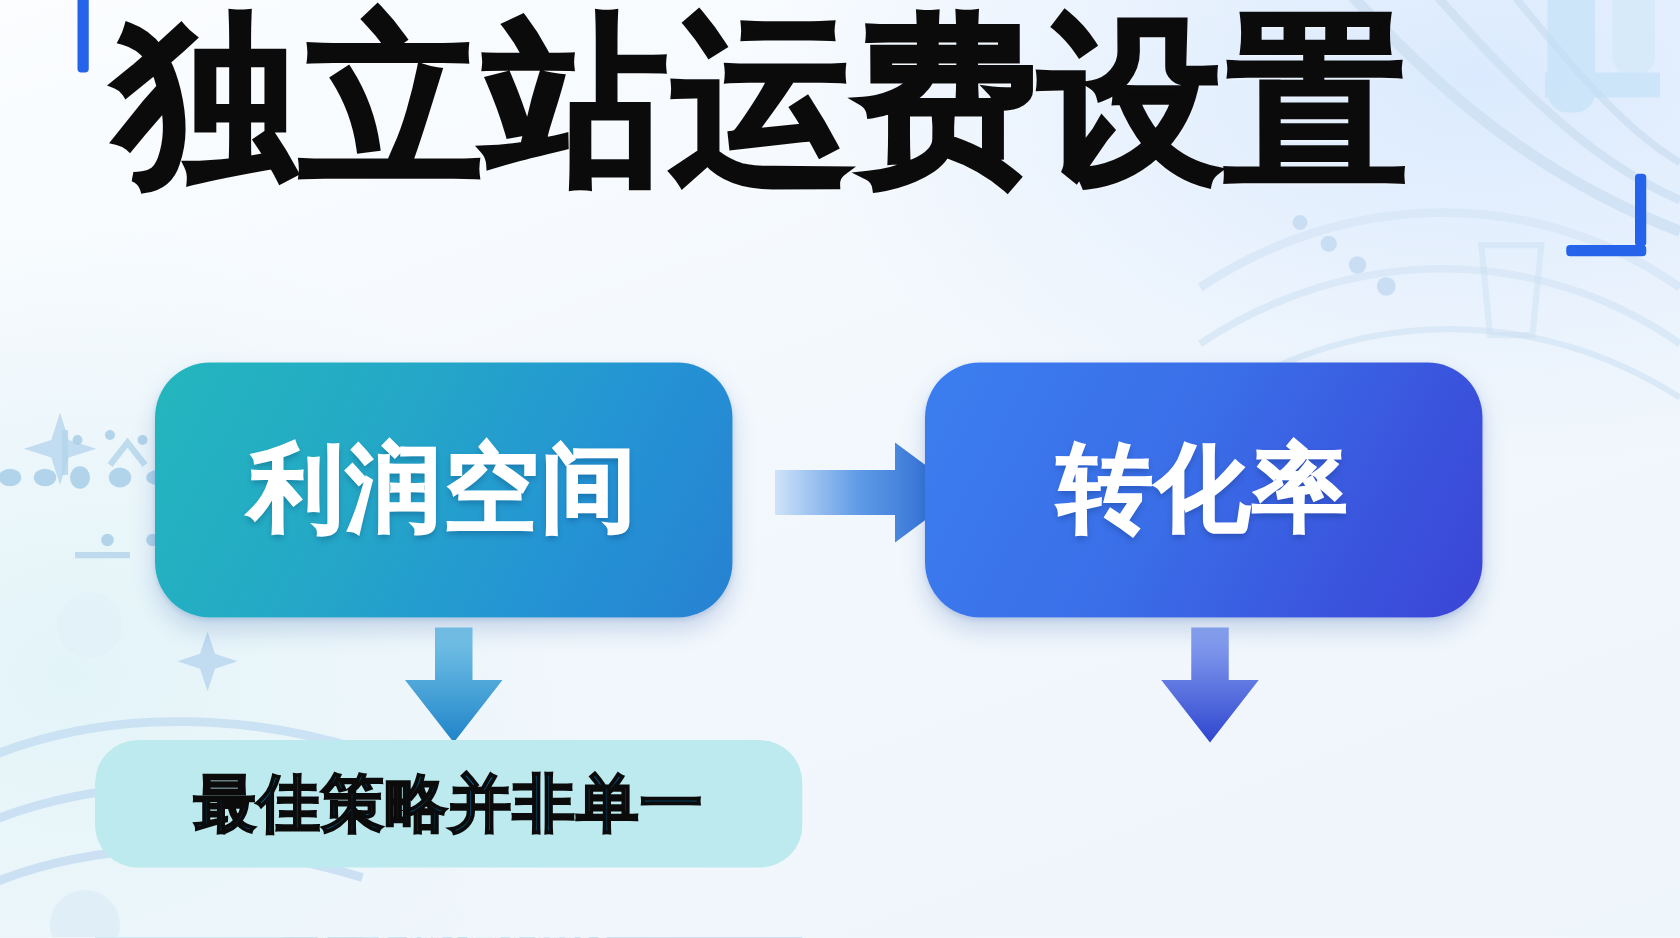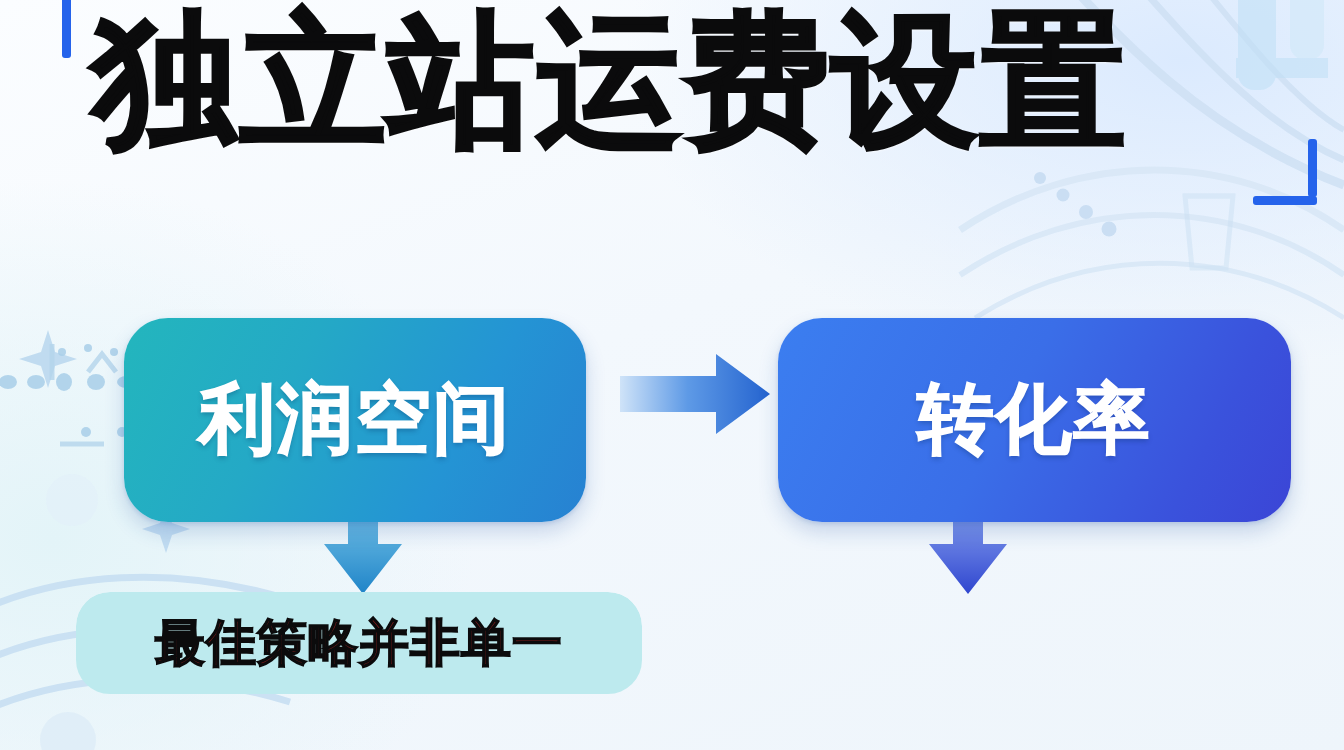--- a/index.html
+++ b/index.html
@@ -51,47 +51,46 @@
     position:absolute;
     border-radius:44px;
     display:flex; align-items:center; justify-content:center;
     color:#fff;
     font-weight:900;
     font-size:76px;
     letter-spacing:2px;
     white-space:nowrap;
     box-shadow:0 10px 20px rgba(30,80,160,.20), 0 2px 4px rgba(30,80,160,.14);
     text-shadow:0 3px 5px rgba(0,40,90,.30);
-    margin-top:28px;
     -webkit-text-stroke:1.5px #fff;
   }
   #pill-left {
     left:124px; top:290px; width:462px; height:204px;
     background:linear-gradient(118deg,#23b6bd 0%, #24a9c6 35%, #2494d4 70%, #2781d2 100%);
   }
   #pill-right {
-    left:778px; top:290px; width:513px; height:204px;
+    left:740px; top:290px; width:446px; height:204px;
     background:linear-gradient(118deg,#3b7ef0 0%, #3a6ee8 45%, #3a52dc 80%, #3b45d6 100%);
   }
 
   
   .card {
     position:absolute;
     border-radius:34px 34px 0 0;
     overflow:hidden;
   }
   #card-left  { left:76px;  top:592px; width:566px; height:158px; }
   #card-right { left:708px; top:592px; width:556px; height:158px; }
 
   .card-top {
     height:102px;
     display:flex; align-items:center; justify-content:center;
     border-radius:34px;
     font-size:50px; font-weight:900; letter-spacing:1px;
-    color:#7f1d1d; white-space:nowrap;
+    color:#0369a1; white-space:nowrap;
     -webkit-text-stroke:1.6px #0b0b0c;
   }
   #card-left  .card-top { background:#bdeaee; }
   #card-right .card-top { background:#c3d2f8; }
 
   .card-band {
     position:absolute; left:0; right:0; top:74px; bottom:0;
     border-radius:28px 28px 0 0;
     display:flex; align-items:flex-start; justify-content:center;
     padding-top:38px;

